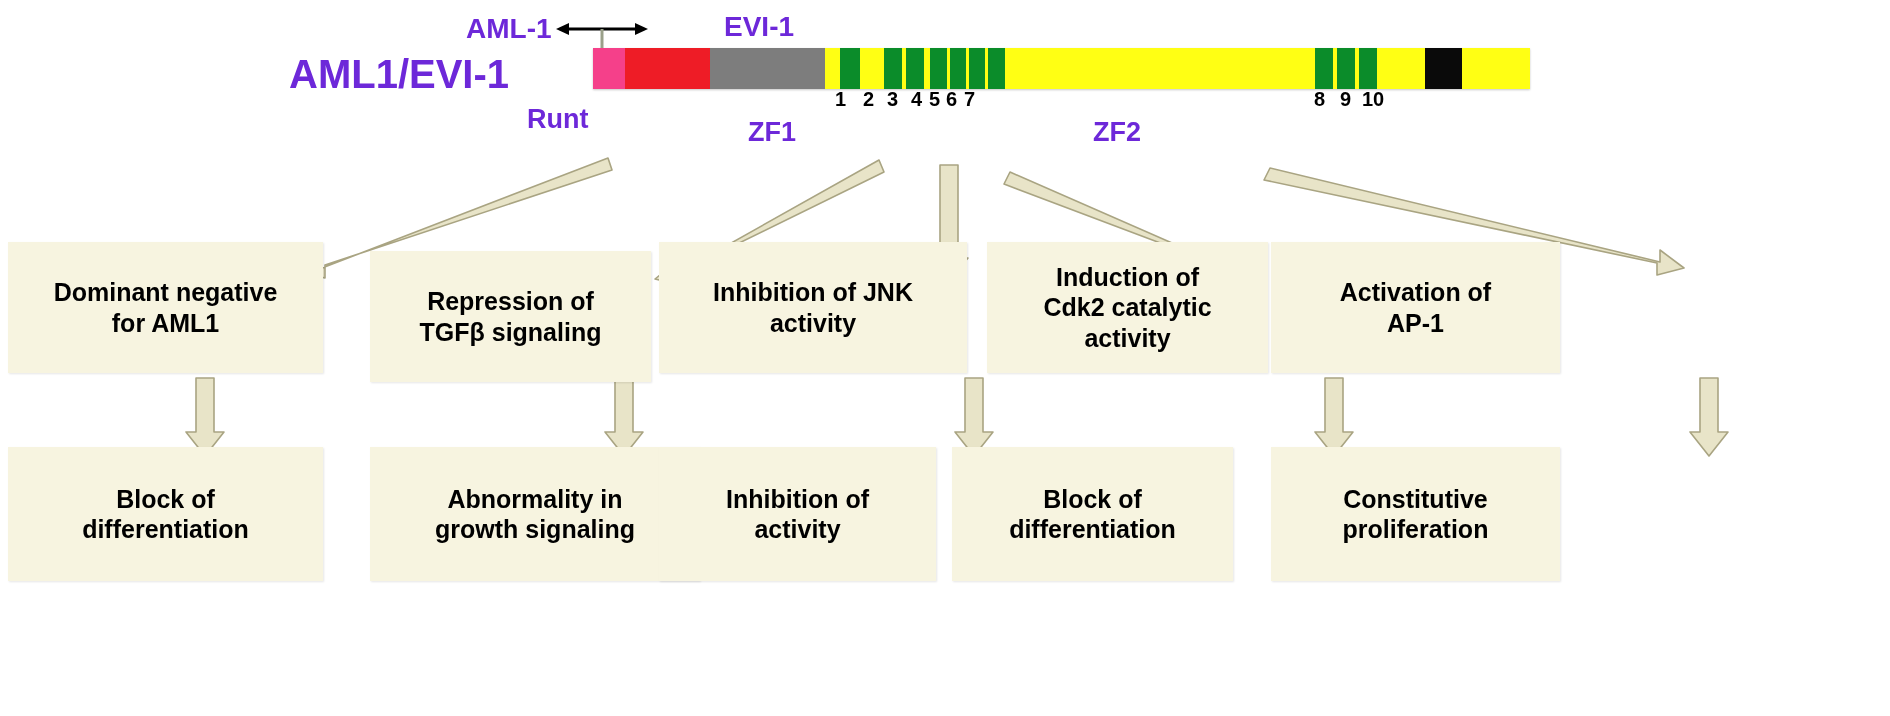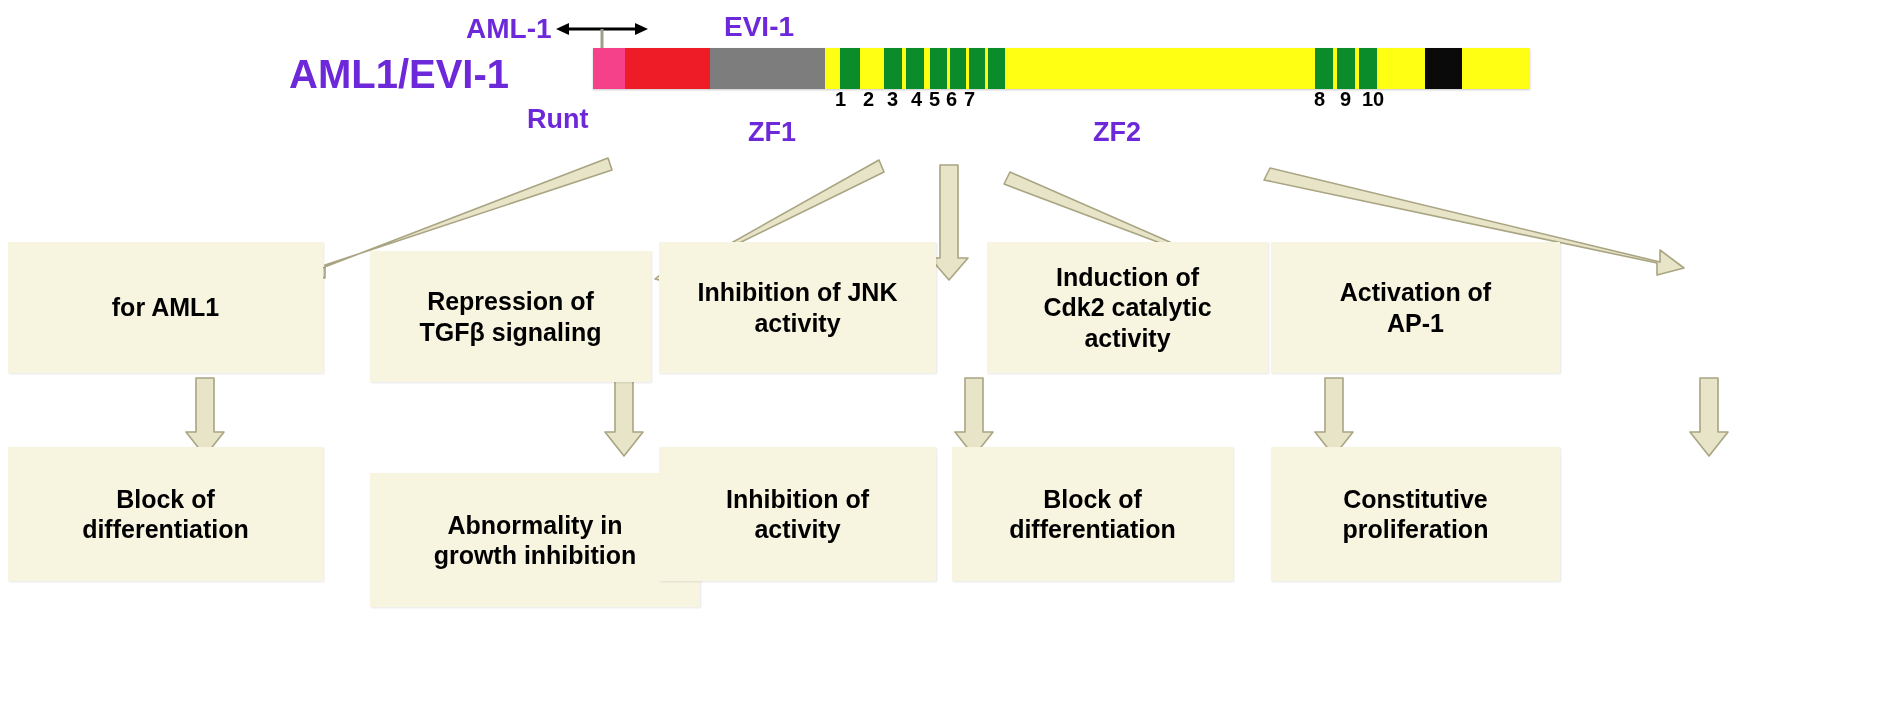--- a/index.html
+++ b/index.html
@@ -129,30 +129,31 @@
       <path d="M 1325,378 L 1343,378 L 1343,432 L 1353,432 L 1334,456 L 1315,432 L 1325,432 Z" fill="#e8e4c8" stroke="#a9a482" stroke-width="1.6" stroke-linejoin="round"></path>
     </g>
     <g>
       <path d="M 1700,378 L 1718,378 L 1718,432 L 1728,432 L 1709,456 L 1690,432 L 1700,432 Z" fill="#e8e4c8" stroke="#a9a482" stroke-width="1.6" stroke-linejoin="round"></path>
     </g>
   </svg>
 
   <div id="row1">
       <div class="box r1" style="left: 8px; top: 242px; width: 315px;">
         <div>
+          <div>Dominant negative</div>
           <div>for AML1</div>
         </div>
       </div>
       <div class="box r1" style="left: 370px; top: 242px; width: 281px; margin-top: 9px;">
         <div>
           <div>Repression of</div>
           <div>TGFβ signaling</div>
         </div>
       </div>
-      <div class="box r1" style="left: 659px; top: 242px; width: 277px;">
+      <div class="box r1" style="left: 659px; top: 242px; width: 308px;">
         <div>
           <div>Inhibition of JNK</div>
           <div>activity</div>
         </div>
       </div>
       <div class="box r1" style="left: 952px; top: 242px; width: 281px; margin-left: 35px;">
         <div>
           <div>Induction of</div>
           <div>Cdk2 catalytic</div>
           <div>activity</div>
@@ -165,24 +166,24 @@
         </div>
       </div>
     </div>
   <div id="row2">
       <div class="box r2" style="left: 8px; top: 447px; width: 315px;">
         <div>
           <div>Block of</div>
           <div>differentiation</div>
         </div>
       </div>
-      <div class="box r2" style="left: 370px; top: 473px; width: 330px;">
+      <div class="box r2" style="left: 370px; top: 447px; width: 330px;">
         <div>
           <div>Abnormality in</div>
-          <div>growth inhibition</div>
+          <div>growth signaling</div>
         </div>
       </div>
       <div class="box r2" style="left: 659px; top: 447px; width: 277px;">
         <div>
           <div>Inhibition of</div>
           <div>activity</div>
         </div>
       </div>
       <div class="box r2" style="left: 952px; top: 447px; width: 281px;">
         <div>

